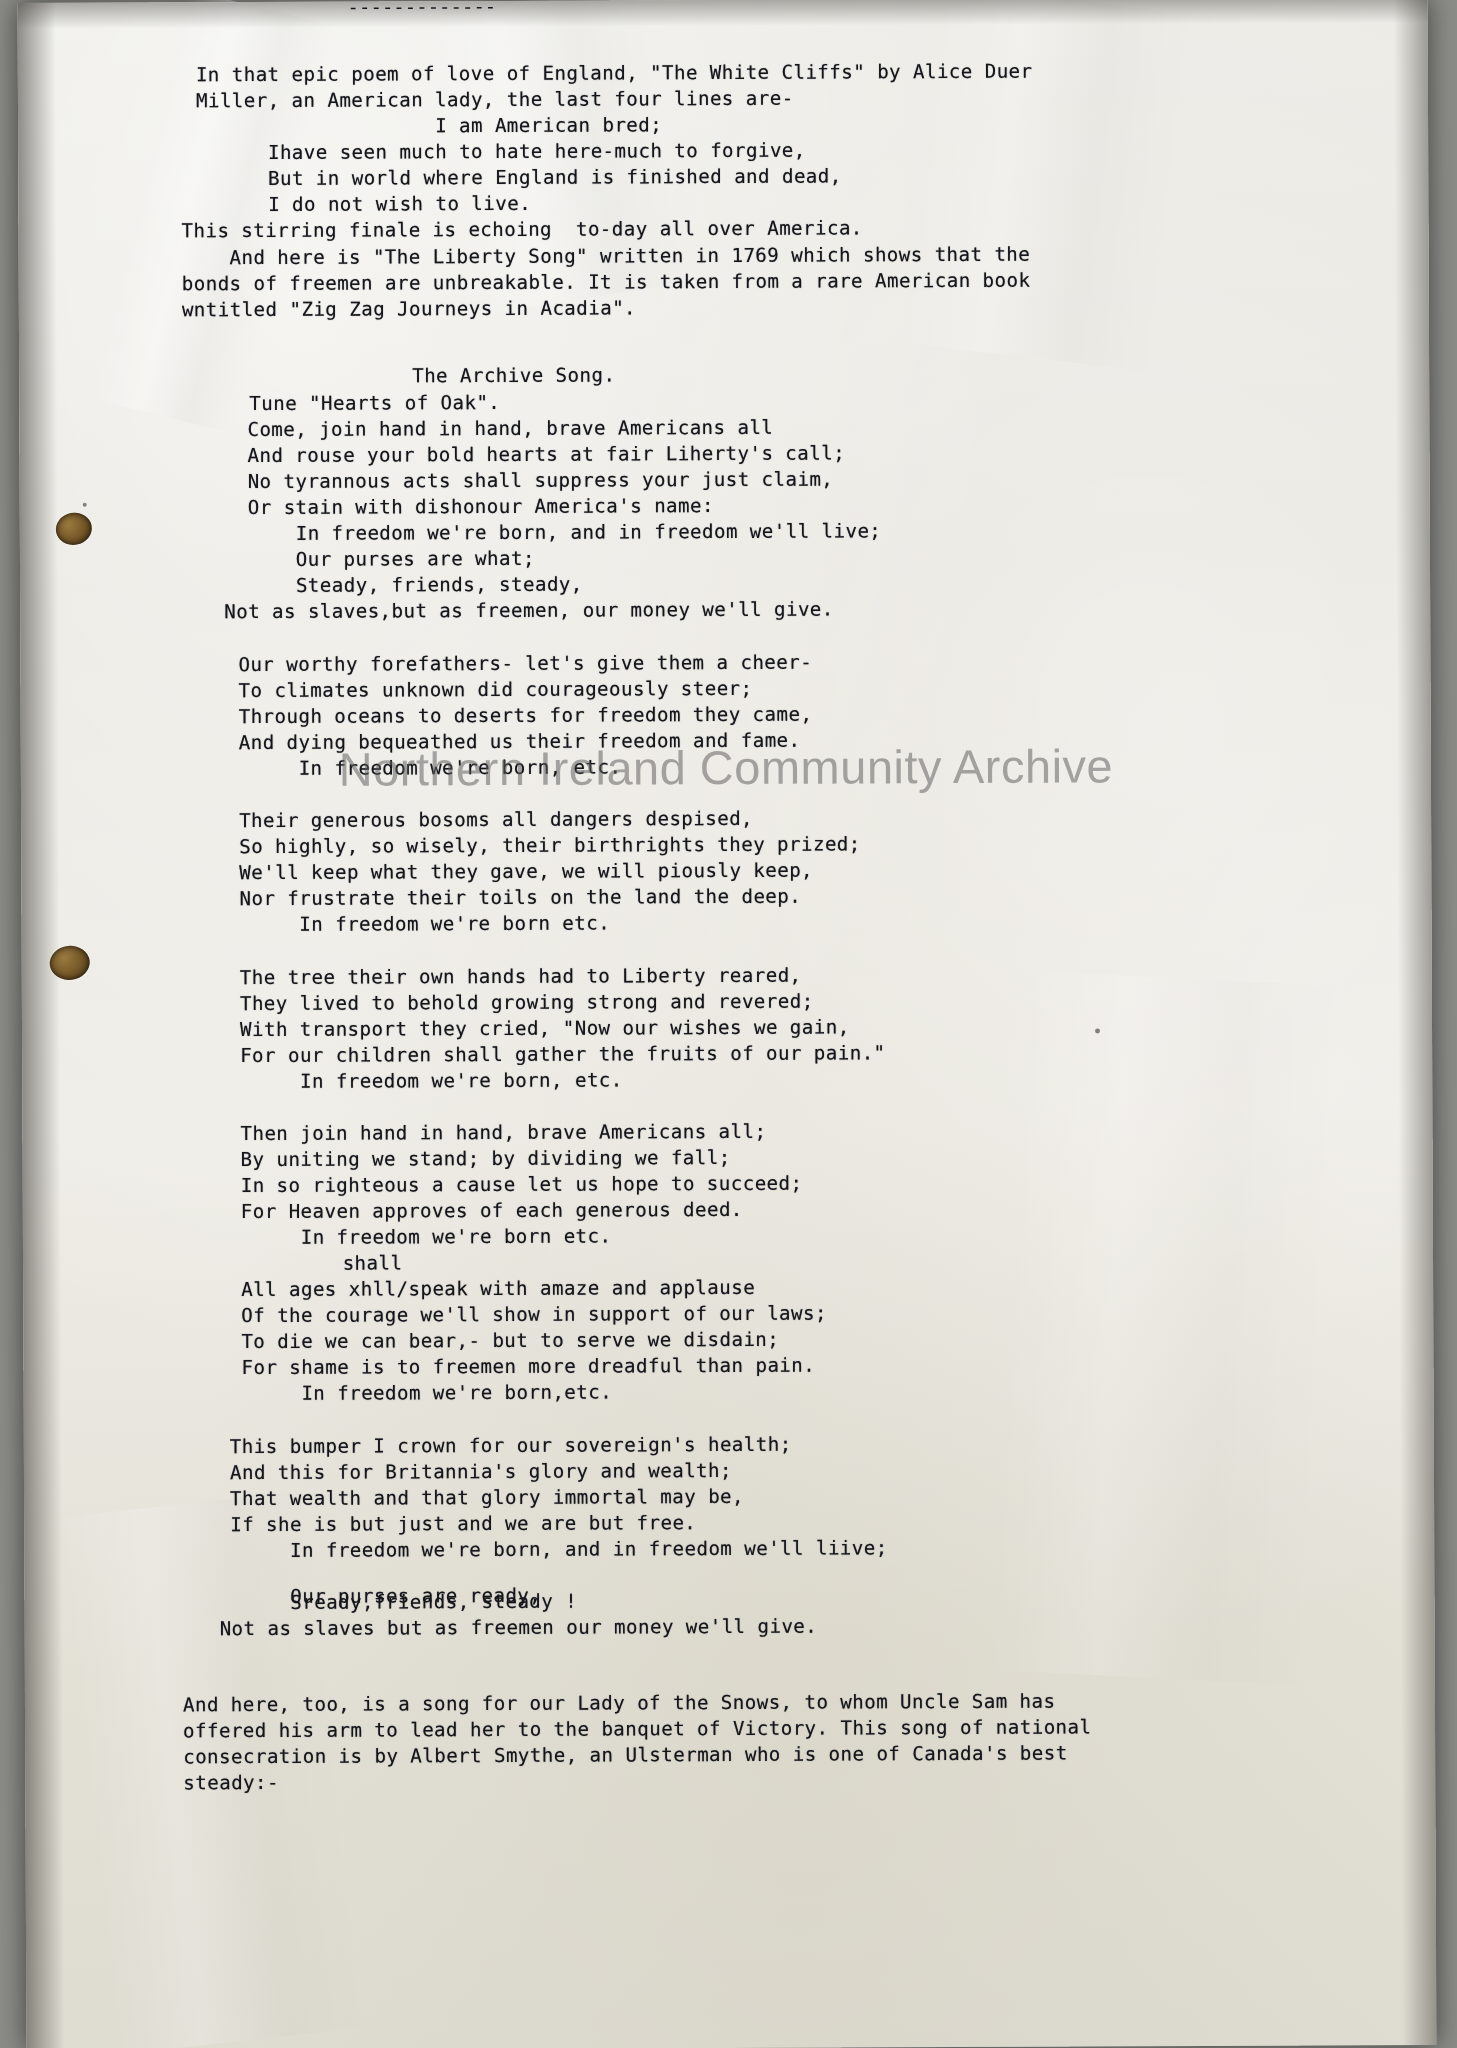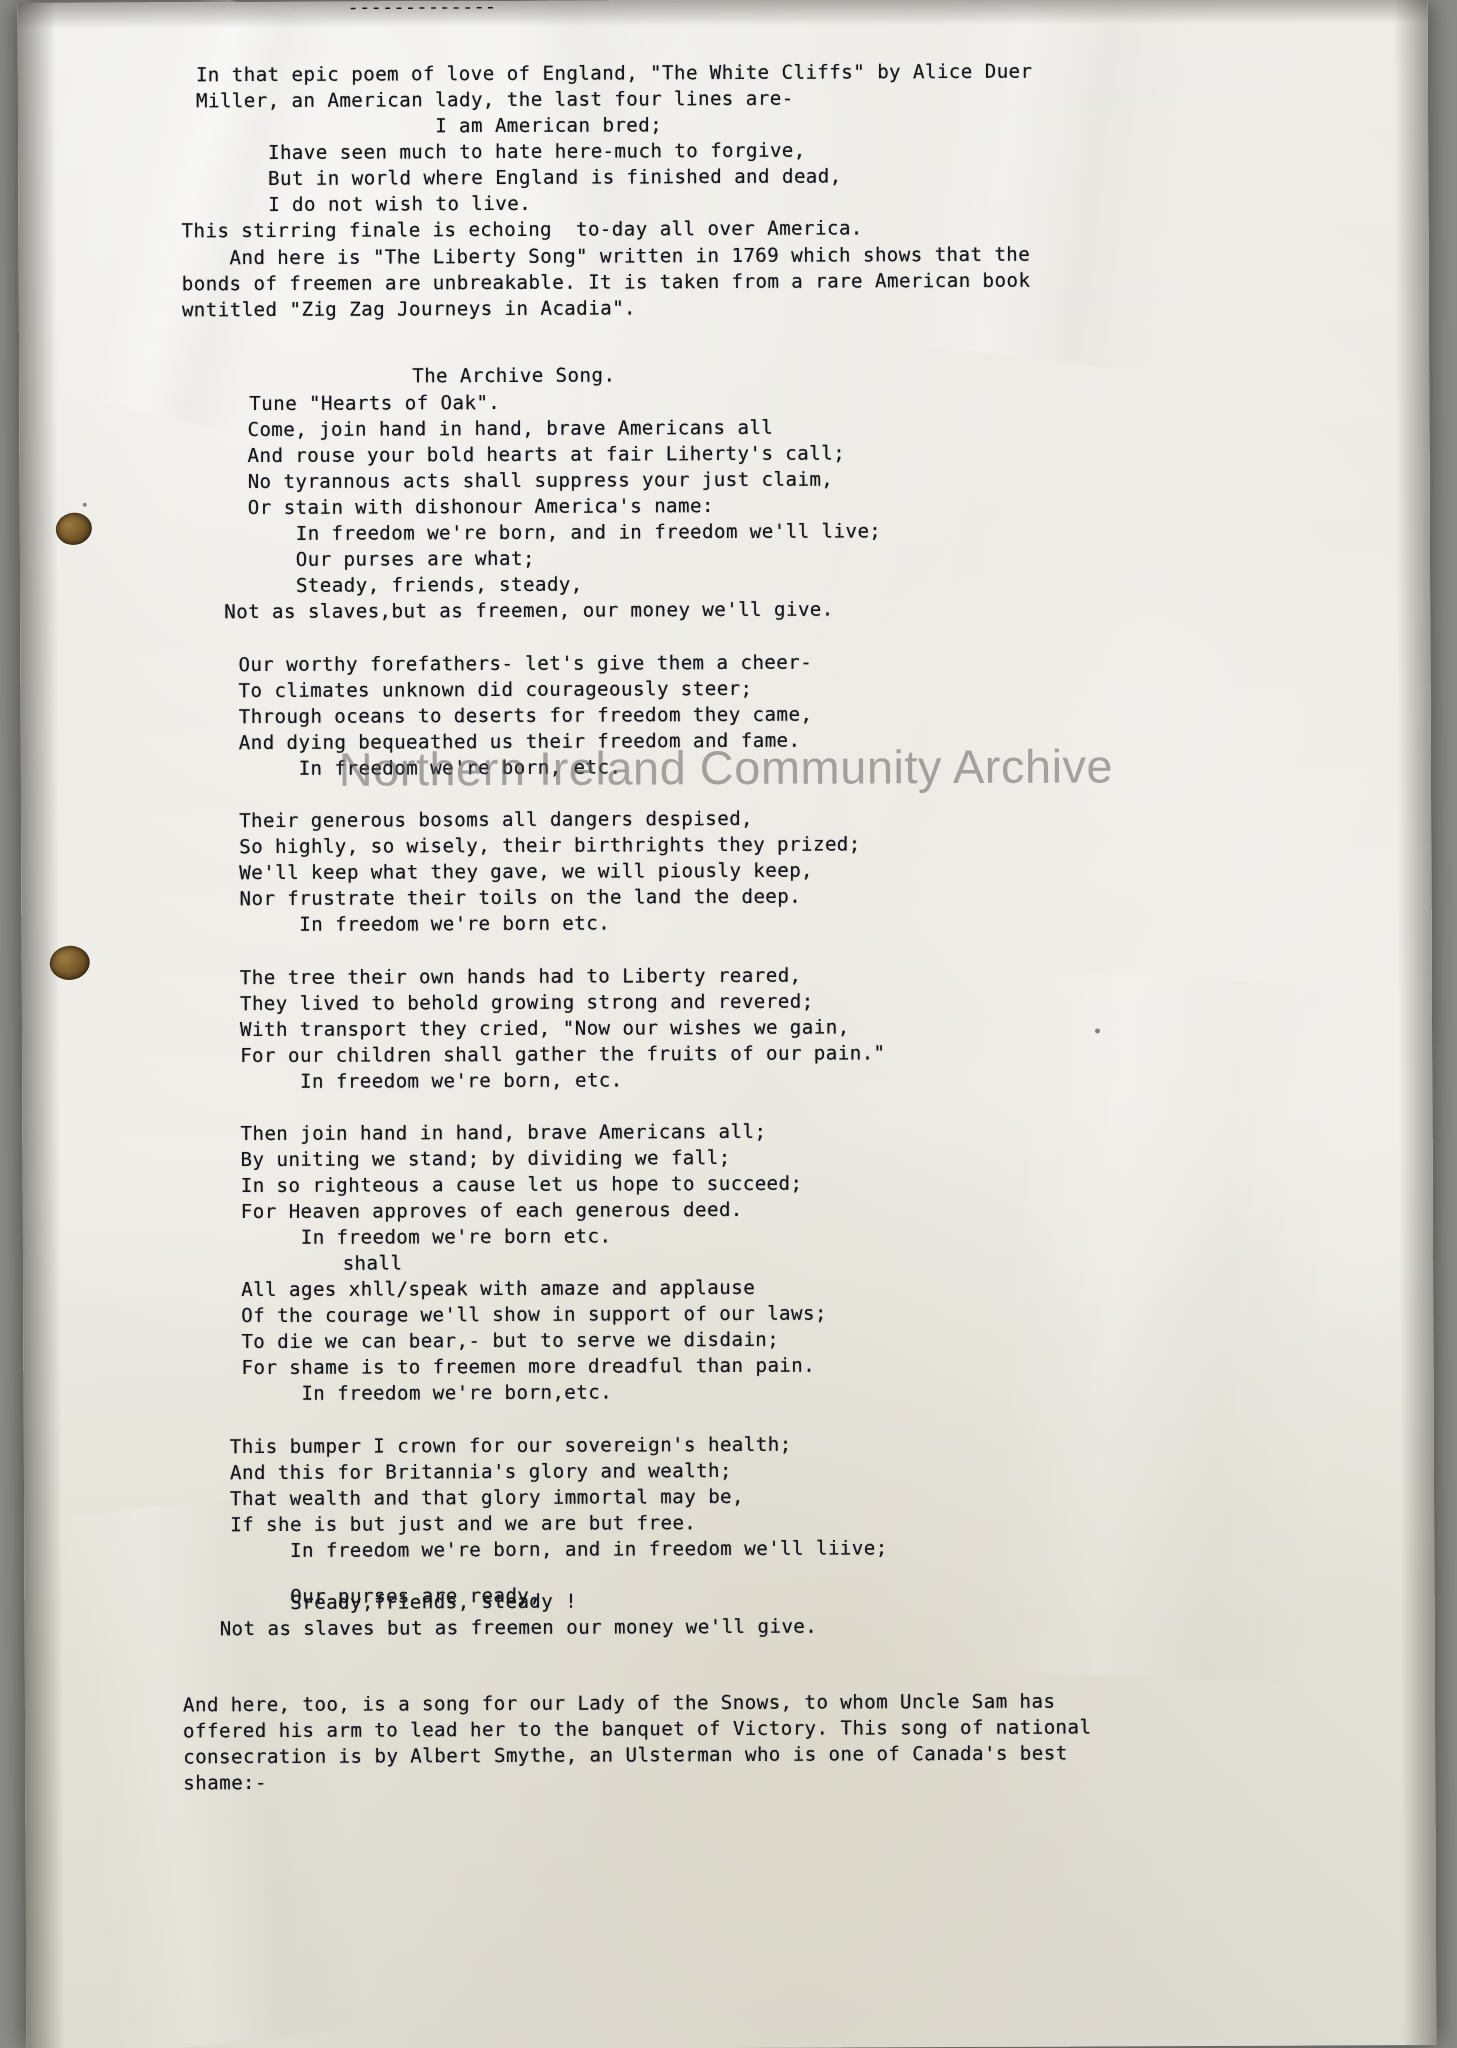--- a/index.html
+++ b/index.html
@@ -199,20 +199,20 @@
       <div class="ln" style="left:206px; top:1510px;">If she is but just and we are but free.</div>
       <div class="ln" style="left:206px; top:1536px;">     In freedom we're born, and in freedom we'll liive;</div>
       <div class="ln" style="left:206px; top:1562px;margin-top:20px;">     Our purses are ready,</div>
       <div class="ln" style="left:206px; top:1588px;">     Sready,friends, steady !</div>
       <div class="ln" style="left:195px; top:1614px;">Not as slaves but as freemen our money we'll give.</div>
 
       
       <div class="ln" style="left:158px; top:1690px;">And here, too, is a song for our Lady of the Snows, to whom Uncle Sam has</div>
       <div class="ln" style="left:158px; top:1716px;">offered his arm to lead her to the banquet of Victory. This song of national</div>
       <div class="ln" style="left:158px; top:1742px;">consecration is by Albert Smythe, an Ulsterman who is one of Canada's best</div>
-      <div class="ln" style="left:158px; top:1768px;">shame:-</div>
+      <div class="ln" style="left:158px; top:1768px;">steady:-</div>
 
     </div>
 
     <div id="watermark">Northern Ireland Community Archive</div>
 
   </div>
 </div>
 
 </body></html>

